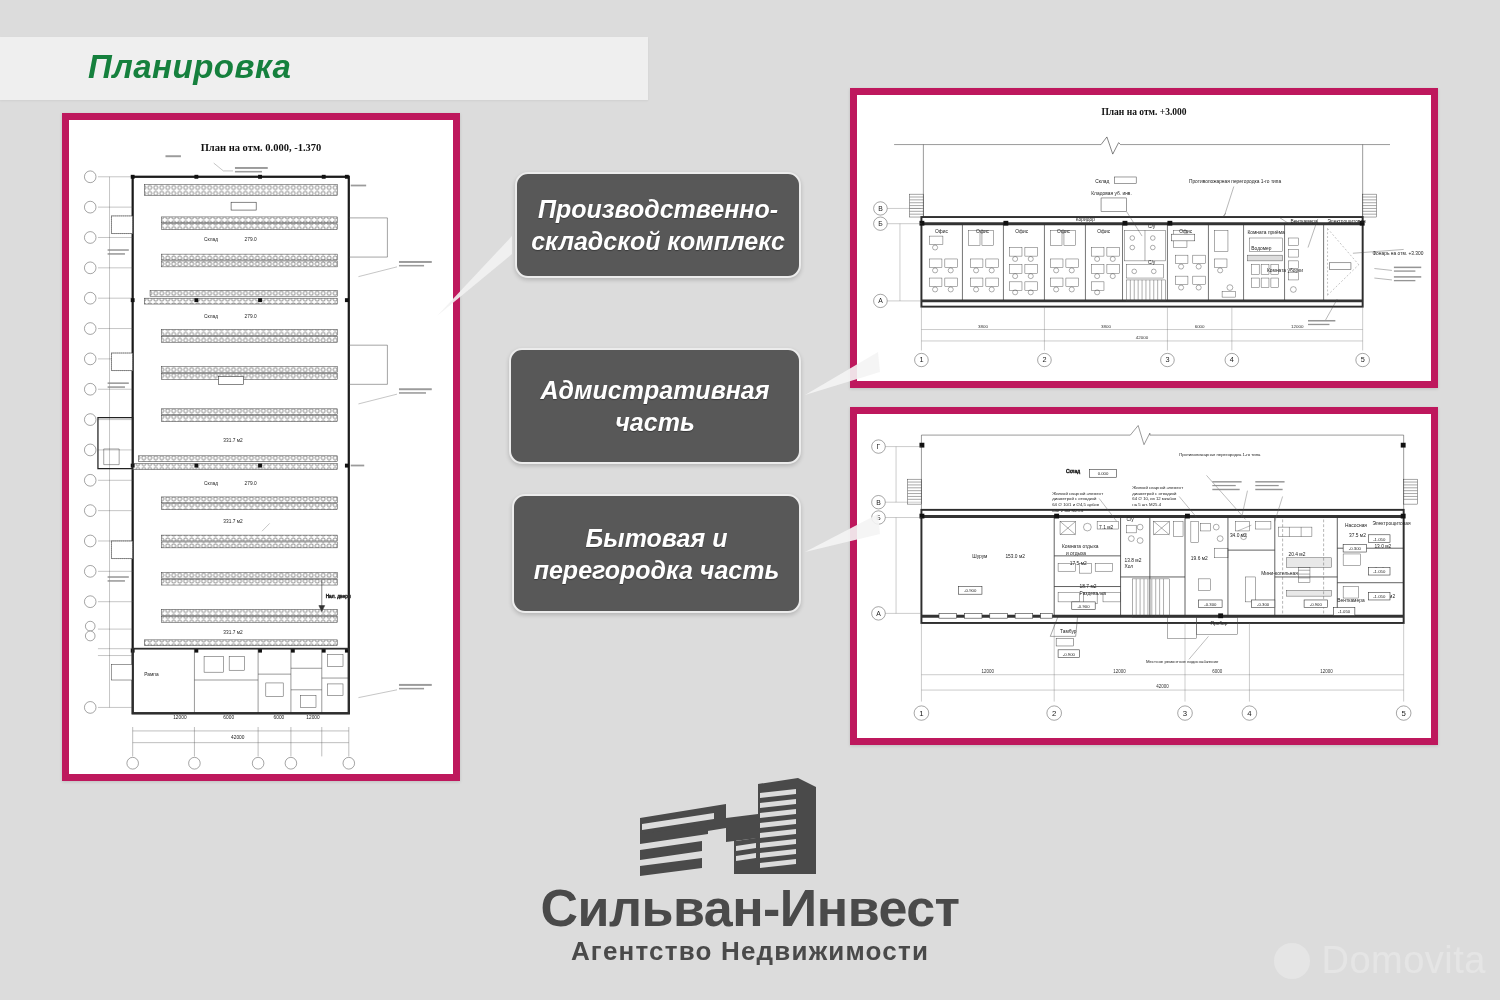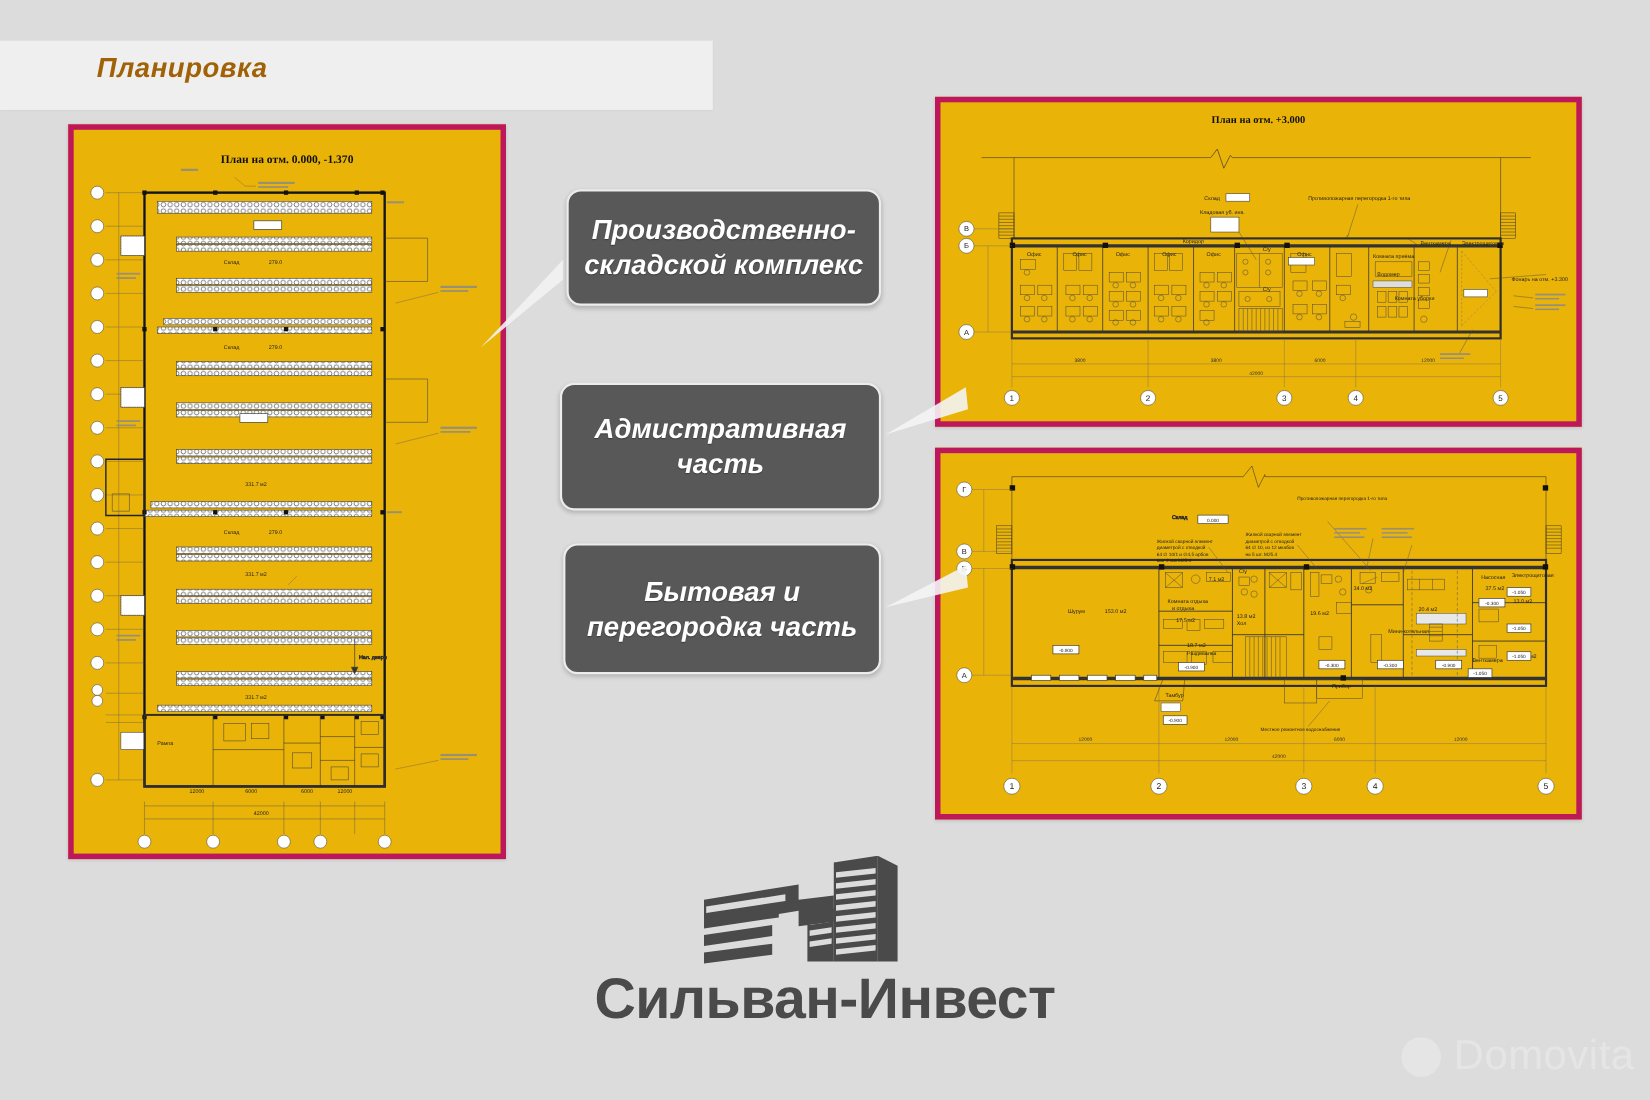--- a/index.html
+++ b/index.html
@@ -14,33 +14,33 @@
   .header-bar {
     position: absolute;
     left: 0; top: 37px;
     width: 648px; height: 63px;
     background: #efefef;
     box-shadow: 0 1px 2px rgba(0,0,0,0.06);
   }
   .header-title {
     position: absolute;
     left: 88px; top: 48px;
-    font-size: 25px;
+    font-size: 33px;
     font-weight: bold;
     font-style: italic;
-    color: #a16207;
+    color: #15803d;
     letter-spacing: 0.5px;
     white-space: nowrap;
   }
 
   
   .panel {
     position: absolute;
-    background: #eab308;
-    border: 5px solid #be185d;
+    background: #ffffff;
+    border: 7px solid #be185d;
     box-shadow: 0 1px 3px rgba(0,0,0,0.13);
     overflow: hidden;
   }
   .plan-title {
     position: absolute;
     left: 0; right: 0;
     text-align: center;
     font-family: "Liberation Serif", serif;
     font-weight: bold;
     color: #111;
@@ -973,18 +973,19 @@
         <g fill="#dcdcdc">
           <polygon points="2,46 74,35 74,41 2,52"></polygon>
         </g>
         <polygon points="0,56 68,46 68,56 0,66"></polygon>
         <polygon points="0,72 62,63 62,73 0,82"></polygon>
         <polygon points="0,88 62,80 62,90 0,98"></polygon>
       </g>
     </svg>
   </div>
   <div class="logo-name">Сильван-Инвест</div>
+  <div class="logo-sub">Агентство Недвижимости</div>
 </div>
 
 <div class="watermark">
   <div class="wm-dot"></div>
   <div class="wm-text">Domovita</div>
 </div>
 
 </body></html>

